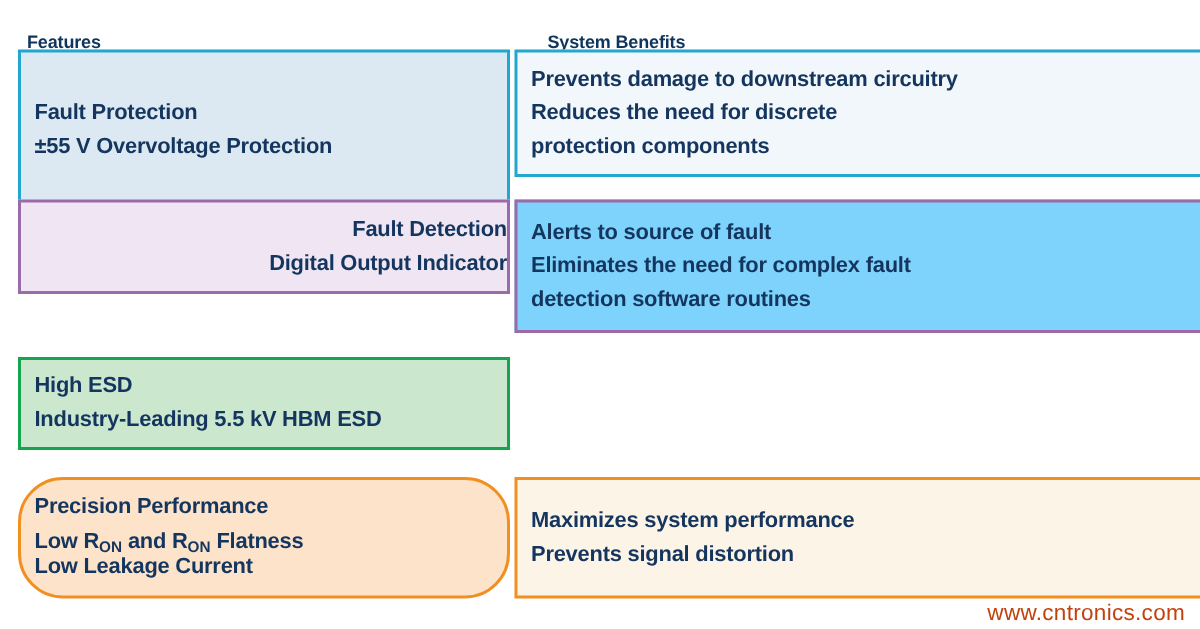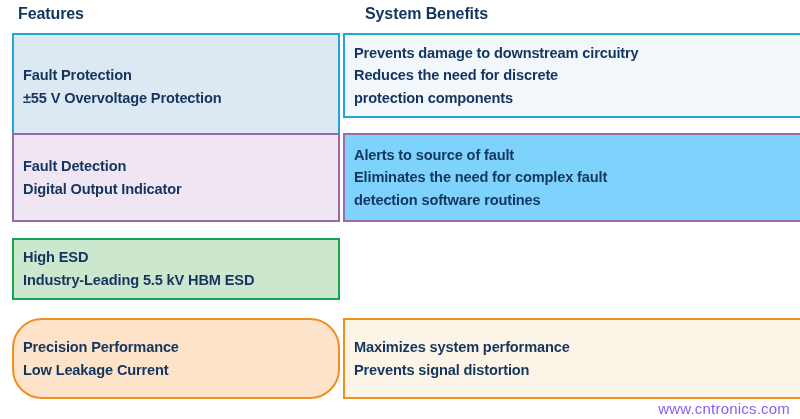--- a/index.html
+++ b/index.html
@@ -25,22 +25,22 @@
   
   .header-row {
     position: absolute;
     top: 0px;
     left: 0px;
     width: 800px;
     height: 33px;
   }
   .col-header {
     position: absolute;
-    top: 5px;
-    font-size: 16px;
+    top: 21px;
+    font-size: 12px;
     font-weight: bold;
     color: #10355c;
     letter-spacing: -0.1px;
     white-space: nowrap;
   }
   .col-header.features { left: 18px; }
   .col-header.benefits { left: 365px; }
 
   
   .rows {
@@ -101,21 +101,21 @@
   .theme-orange .cell.left  { background: #fce3c9; border-color: #f18f21; border-radius: 30px; }
   .theme-orange .cell.right { background: #fdf4e8; border-color: #f18f21; }
 
   
   .watermark {
     position: absolute;
     right: 10px;
     bottom: 2px;
     font-size: 15px;
     font-weight: normal;
-    color: #8b5cf6;
+    color: #c2410c;
     letter-spacing: 0.2px;
     white-space: nowrap;
     pointer-events: none;
   }
 </style>
 </head>
 <body>
 
 <div class="page">
 
@@ -130,39 +130,40 @@
           <div class="line">Fault Protection</div>
           <div class="line">±55 V Overvoltage Protection</div>
         </div>
         <div class="cell right" style="top: 0px; height: 85px;">
           <div class="line">Prevents damage to downstream circuitry</div>
           <div class="line">Reduces the need for discrete</div>
           <div class="line tight">protection components</div>
         </div>
       </div>
       <div class="row theme-purple" style="top: 100px; height: 89px;">
-        <div class="cell left" style="top: 0px; height: 89px;">
+        <div class="cell left" style="top: 0px; height: 63px; text-align: right;">
           <div class="line">Fault Detection</div>
           <div class="line tight">Digital Output Indicator</div>
         </div>
         <div class="cell right" style="top: 0px; height: 89px;">
           <div class="line">Alerts to source of fault</div>
           <div class="line">Eliminates the need for complex fault</div>
           <div class="line tight">detection software routines</div>
         </div>
       </div>
       <div class="row theme-green" style="top: 205px; height: 62px; padding-left: 12px;">
         <div class="cell left" style="top: 0px; height: 62px;">
           <div class="line">High ESD</div>
           <div class="line">Industry-Leading 5.5 kV HBM ESD</div>
         </div>
       </div>
       <div class="row theme-orange" style="top: 285px; height: 81px;">
         <div class="cell left" style="top: 0px; height: 81px;">
           <div class="line">Precision Performance</div>
+          <div class="line tight">Low R<sub>ON</sub> and R<sub>ON</sub> Flatness</div>
           <div class="line tight">Low Leakage Current</div>
         </div>
         <div class="cell right" style="top: 0px; height: 81px;">
           <div class="line">Maximizes system performance</div>
           <div class="line">Prevents signal distortion</div>
         </div>
       </div>
     </div>
 
   <div class="watermark">www.cntronics.com</div>

